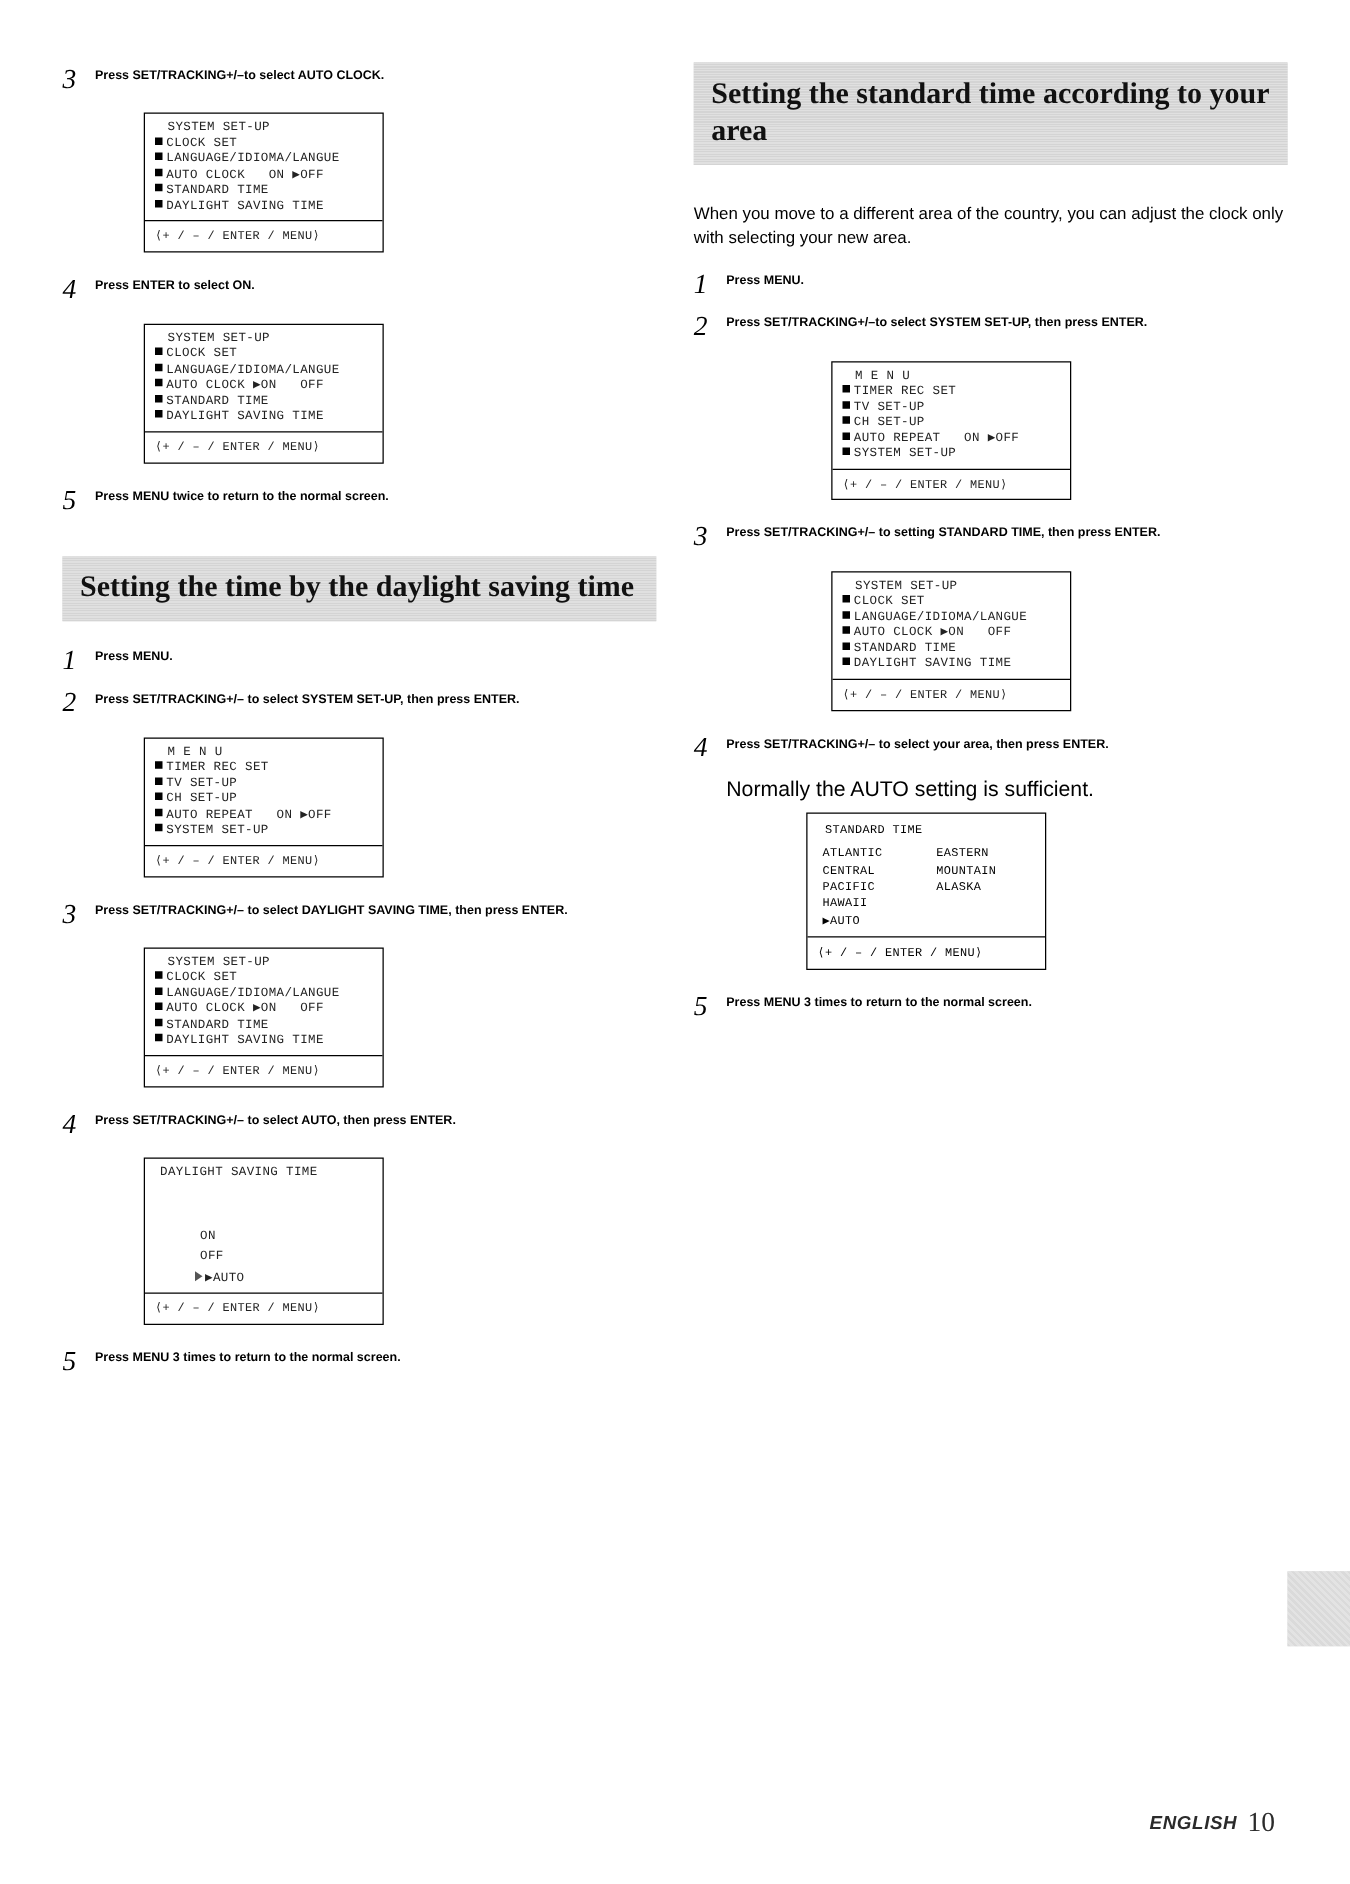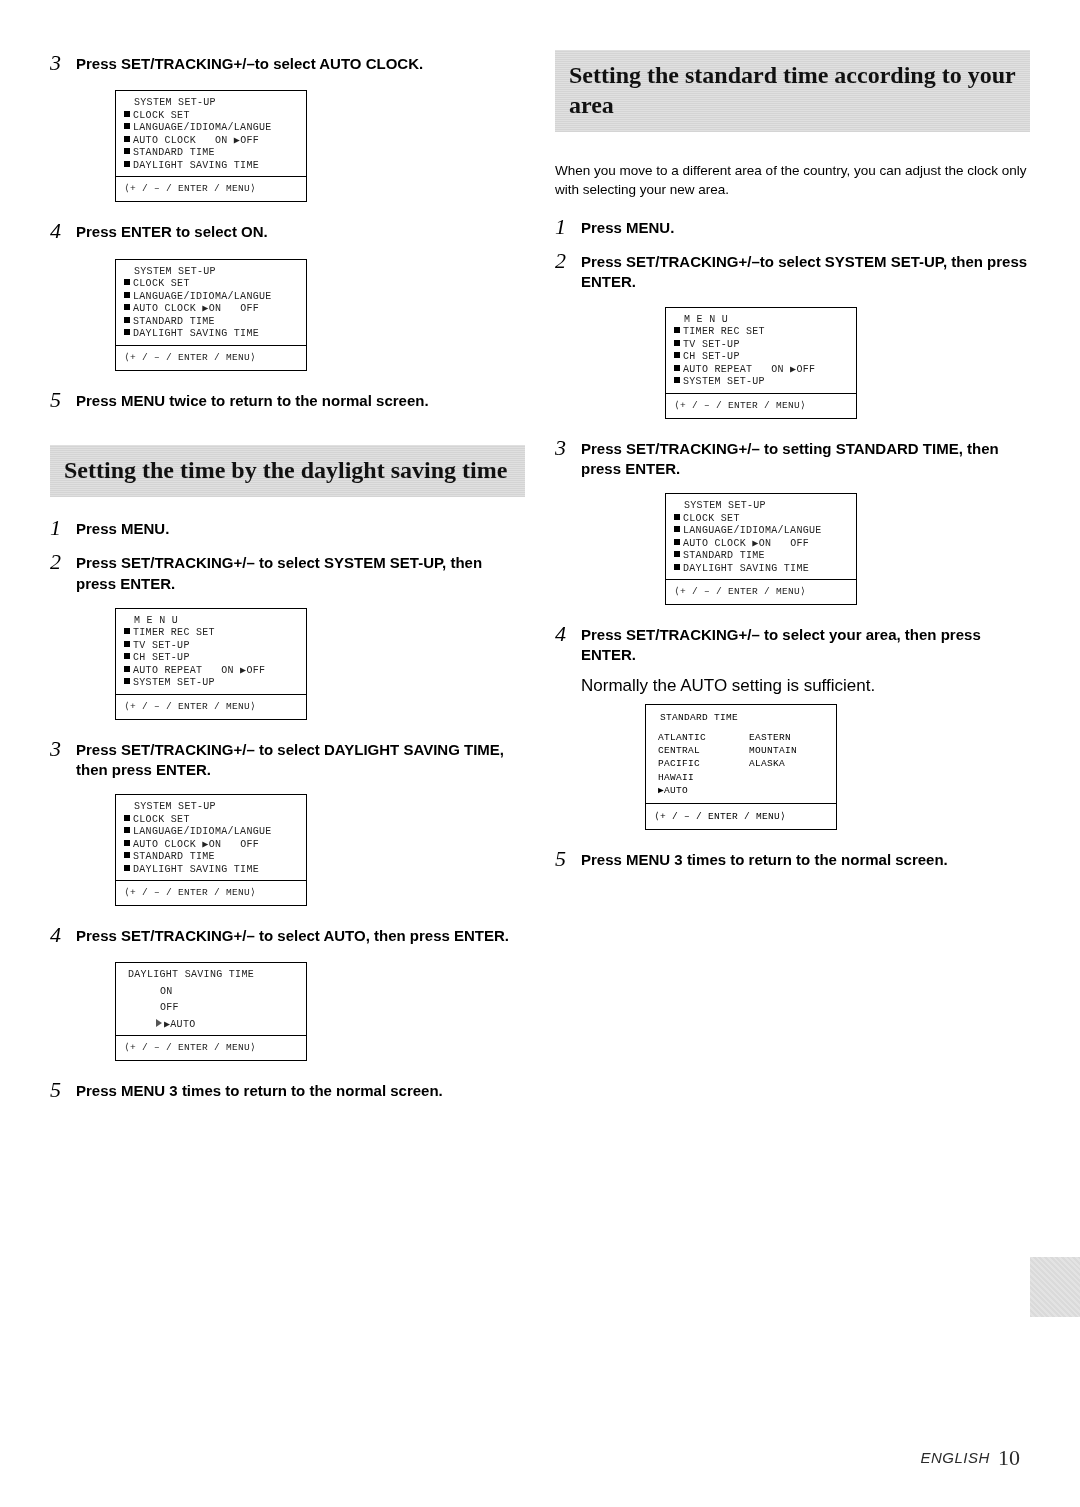--- a/index.html
+++ b/index.html
@@ -33,21 +33,21 @@
   .step-num {
     font-family: Georgia, "Times New Roman", serif;
     font-style: italic;
     font-size: 22px;
     font-weight: 400;
     width: 26px;
     flex-shrink: 0;
     line-height: 1.2;
   }
   .step-text {
-    font-size: 15px;
+    font-size: 10px;
     font-weight: 700;
     line-height: 1.35;
     padding-top: 4px;
   }
   .step-sub {
     font-size: 17px;
     font-weight: 400;
     margin: 2px 0 0 26px;
     line-height: 1.35;
   }
@@ -224,21 +224,21 @@
     </div>
 
     <div class="step">
       <div class="step-num">4</div>
       <div class="step-text">Press SET/TRACKING+/– to select AUTO, then press ENTER.</div>
     </div>
     <div class="screen-wrap">
       <div class="screen">
         <div class="top" style="text-align:left;">
           <div class="row" style="padding-left:4px;">DAYLIGHT SAVING TIME</div>
-          <div class="row" style="padding-left:36px; padding-top:4px;">ON</div>
+          <div class="row" style="padding-left:36px; padding-top:4px;margin-top:34px;">ON</div>
           <div class="row" style="padding-left:36px; padding-top:4px;">OFF</div>
           <div class="row" style="padding-left:32px; padding-top:4px;"><span class="trio"></span><span>▶AUTO</span></div>
         </div>
         <div class="bot">⟨+ / – / ENTER / MENU⟩</div>
       </div>
     </div>
 
     <div class="step">
       <div class="step-num">5</div>
       <div class="step-text">Press MENU 3 times to return to the normal screen.</div>
@@ -326,17 +326,17 @@
     <div class="step">
       <div class="step-num">5</div>
       <div class="step-text">Press MENU 3 times to return to the normal screen.</div>
     </div>
 
   </div>
 
   <div class="smudge"></div>
 
   <div class="footer">
-    <span style="font-style:italic; font-weight:400; letter-spacing:0.5px;">ENGLISH</span>
+    <span style="font-style:italic; font-weight:700; letter-spacing:0.5px;">ENGLISH</span>
     <span class="pnum">10</span>
   </div>
 
 </div>
 
 </body></html>

